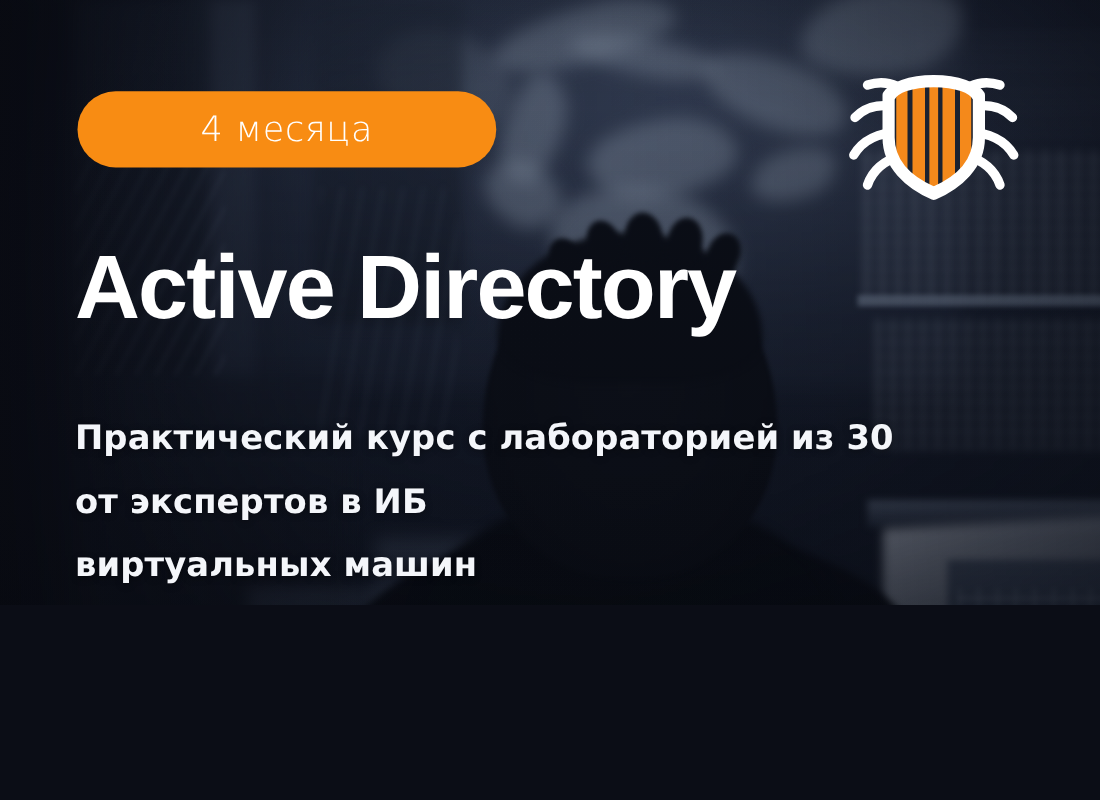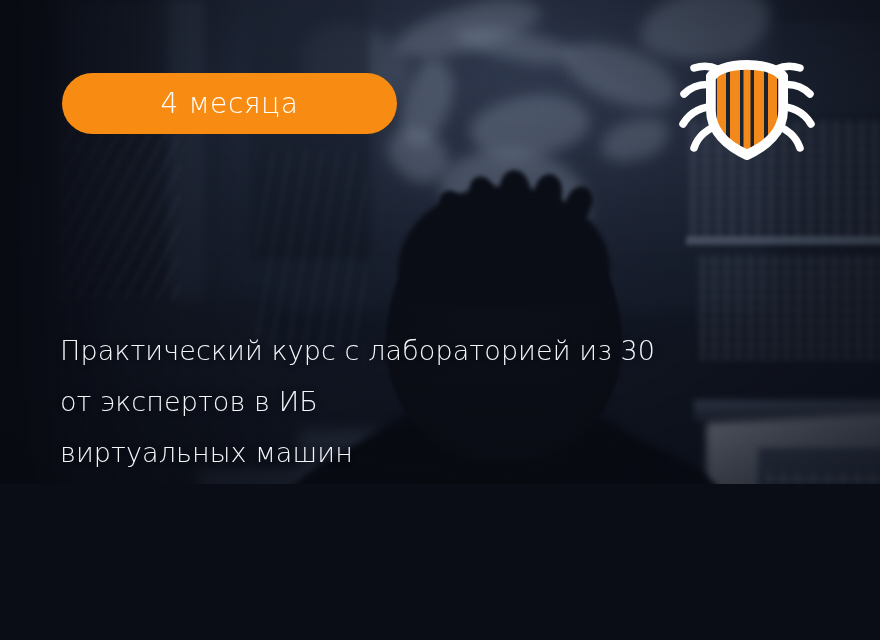--- a/index.html
+++ b/index.html
@@ -253,21 +253,21 @@
     left: 60px; top: 325px;
     color: #f4f6fa;
     font-size: 27px;
     font-weight: 300;
     line-height: 51px;
     letter-spacing: 0.1px;
     font-family: "DejaVu Sans", sans-serif;
     text-shadow: 0 1px 6px rgba(0,0,0,0.45);
     max-width: 720px;
   }
-  .subtitle .ln { display: block; }
+  .subtitle .ln { display: block; font-weight: bold; }
 
   .logo {
     position: absolute;
     left: 672px; top: 48px;
     width: 150px; height: 120px;
   }
 </style>
 </head>
 <body>
 
@@ -323,20 +323,21 @@
     <div class="tint"></div>
     <div class="vignette"></div>
   </div>
 
   <div class="content">
 
     <div class="badge">
       <span class="badge-label">4 месяца</span>
     </div>
 
+    <div class="title">Active Directory</div>
 
     <div class="subtitle">
       <span class="ln">Практический курс с лабораторией из 30</span>
       <span class="ln">от экспертов в ИБ</span>
       <span class="ln">виртуальных машин</span>
     </div>
 
     <div class="logo">
       <svg viewBox="0 0 150 120" width="150" height="120" fill="none">
         <g stroke="#ffffff" stroke-width="7.5" stroke-linecap="round" fill="none">

